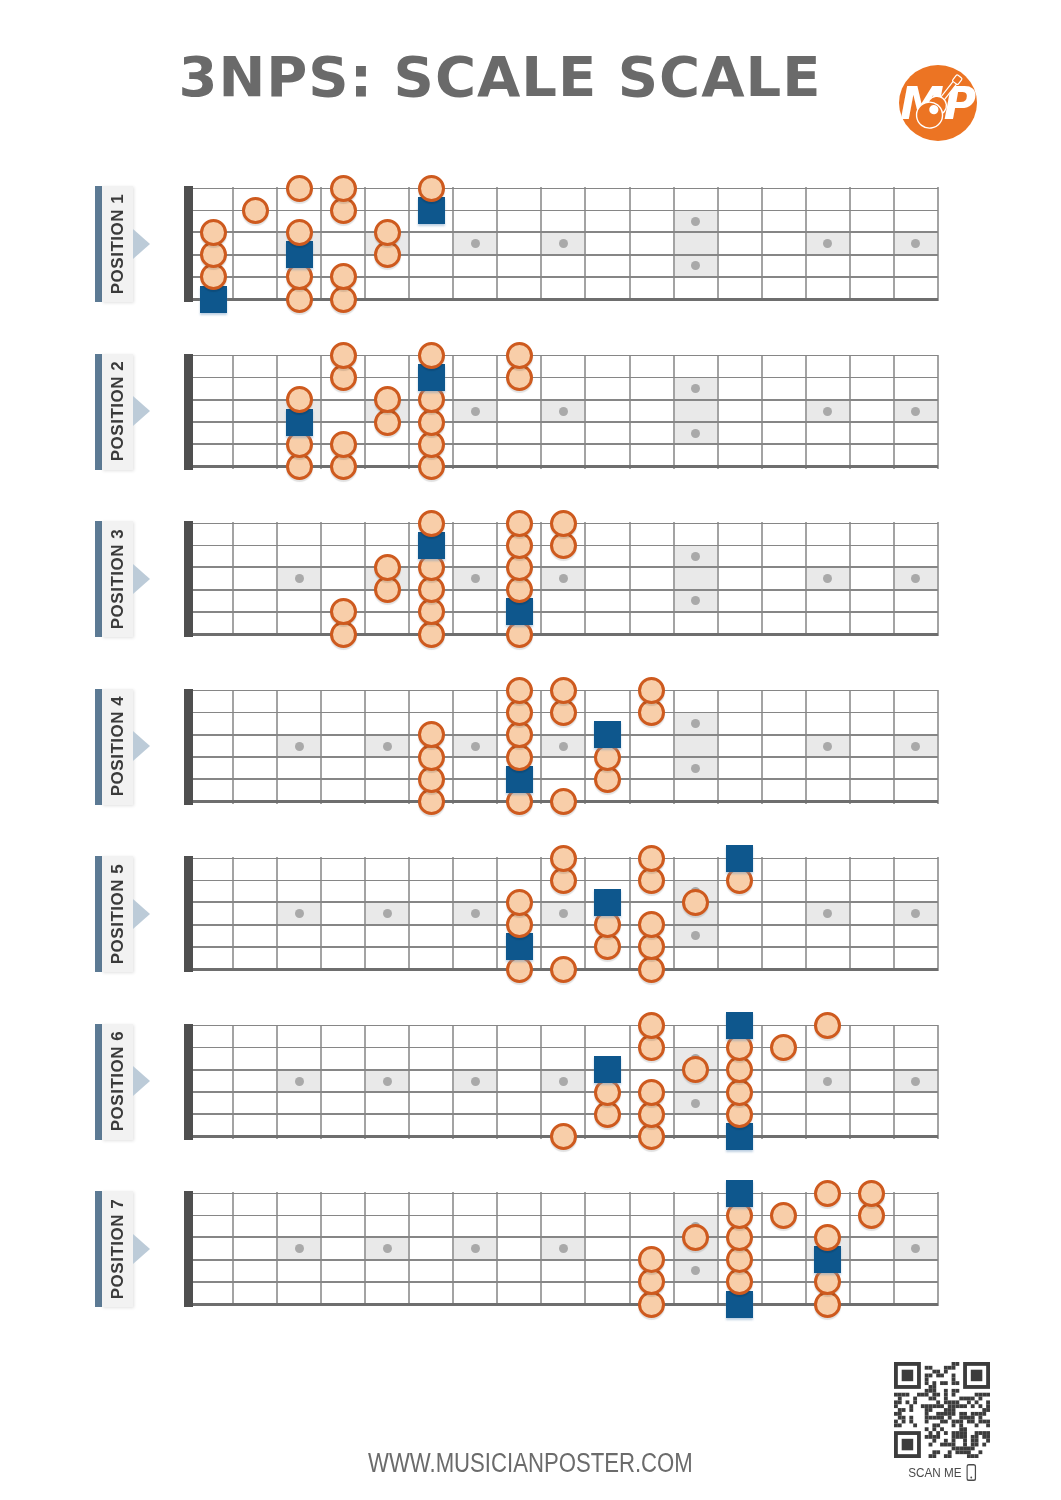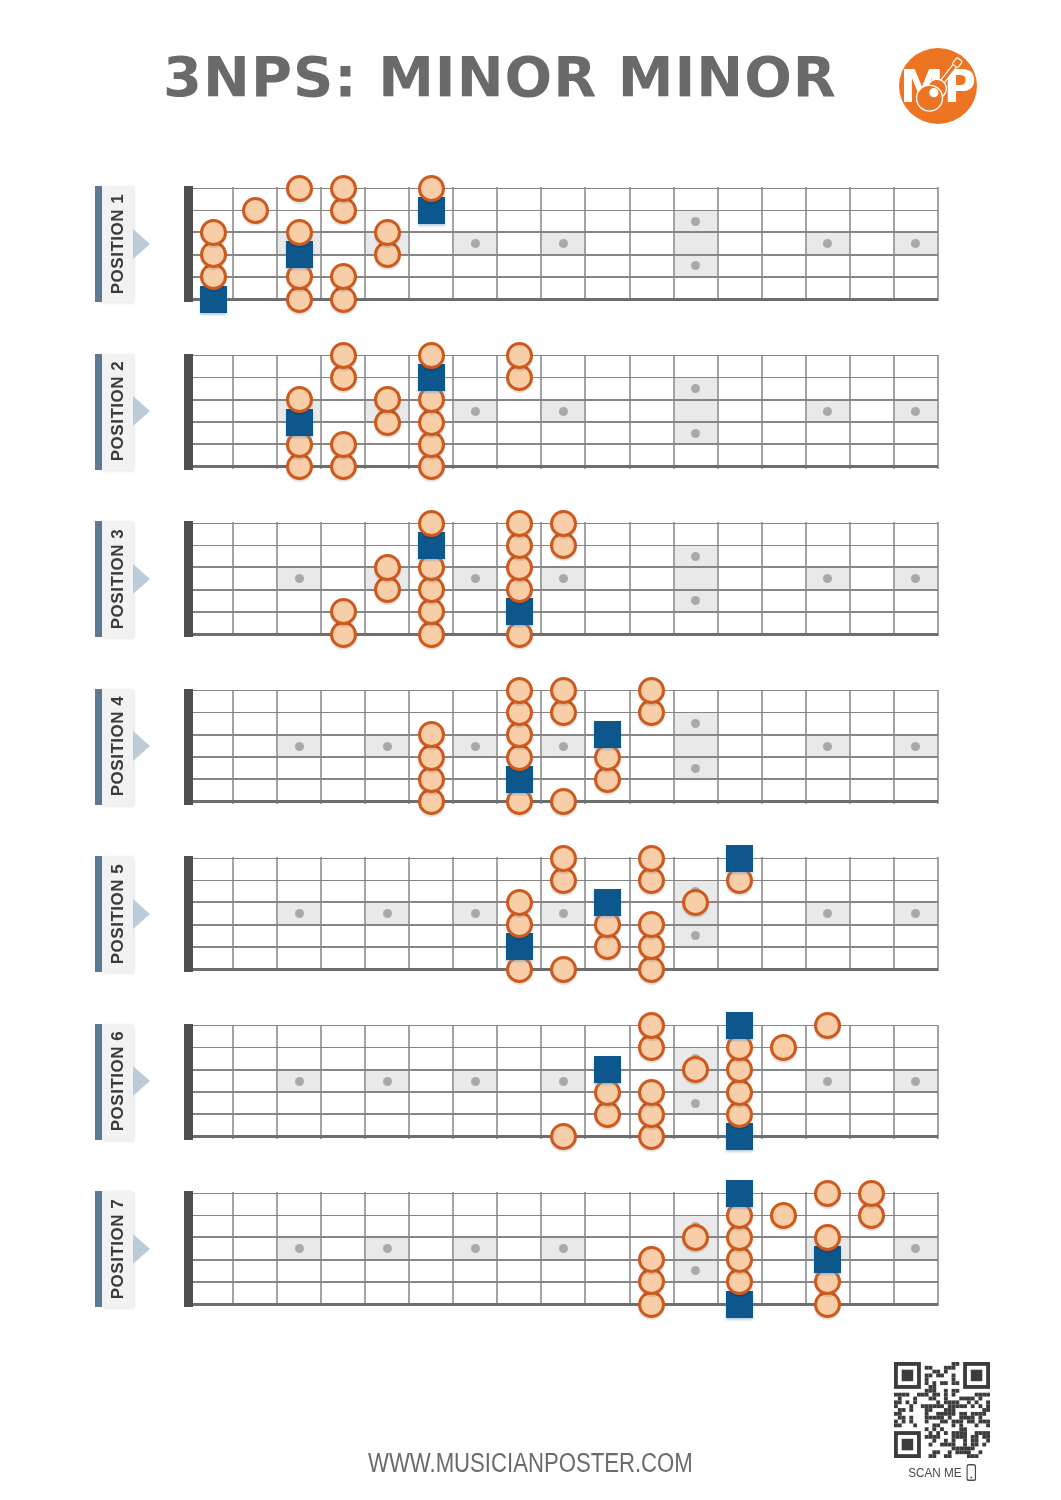--- a/index.html
+++ b/index.html
@@ -7,21 +7,21 @@
   #page{position:absolute;inset:0;background:#fff;}
 
   
   .title{
     position:absolute;left:0;top:44px;width:1000px;text-align:center;
     font-family:"DejaVu Sans",sans-serif;font-weight:bold;
     font-size:56px;letter-spacing:1px;color:#6a6a6a;margin:0;
   }
 
   
-  .logo{position:absolute;left:898px;top:47px;width:80px;height:78px;}
+  .logo{position:absolute;left:898px;top:64px;width:80px;height:78px;font-style:italic;}
   .logo svg{display:block;}
 
   
   .abs{position:absolute;}
   .string{background:#868686;}
   .string.low{background:#6e6e6e;}
   .wire{background:#a3a3a3;width:2px;}
   .nut{background:#4f4f4f;}
   .inlay{background:#e9e9e9;}
   .inlay-dot{background:#a9a9a9;border-radius:50%;width:9px;height:9px;}
@@ -63,21 +63,21 @@
     font-size:13px;color:#4a4a4a;transform:scaleX(0.9);
     display:flex;align-items:center;justify-content:center;gap:5px;
   }
   .scanme svg{display:block;}
 </style>
 </head>
 <body>
 
 <div id="page">
 
-  <h1 class="title">3NPS: MINOR MINOR</h1>
+  <h1 class="title">3NPS: SCALE SCALE</h1>
 
   <div class="logo">
     <svg width="80" height="78" viewBox="0 0 80 78">
       <ellipse cx="40" cy="39" rx="39" ry="38" fill="#ec7423"></ellipse>
       <text x="40" y="55" text-anchor="middle" font-family="DejaVu Sans, sans-serif" font-weight="bold" font-size="44" fill="#ffffff">MP</text>
       <g transform="rotate(38 34 48)">
         <rect x="31.8" y="8" width="4.4" height="28" fill="#ec7423" stroke="#ffffff" stroke-width="1.2"></rect>
         <rect x="30.5" y="3" width="7" height="8" rx="1.5" fill="#ec7423" stroke="#ffffff" stroke-width="1.2"></rect>
         <circle cx="34" cy="40" r="9.5" fill="#ec7423" stroke="#ffffff" stroke-width="1.4"></circle>
         <circle cx="34" cy="52" r="13" fill="#ec7423" stroke="#ffffff" stroke-width="1.4"></circle>

